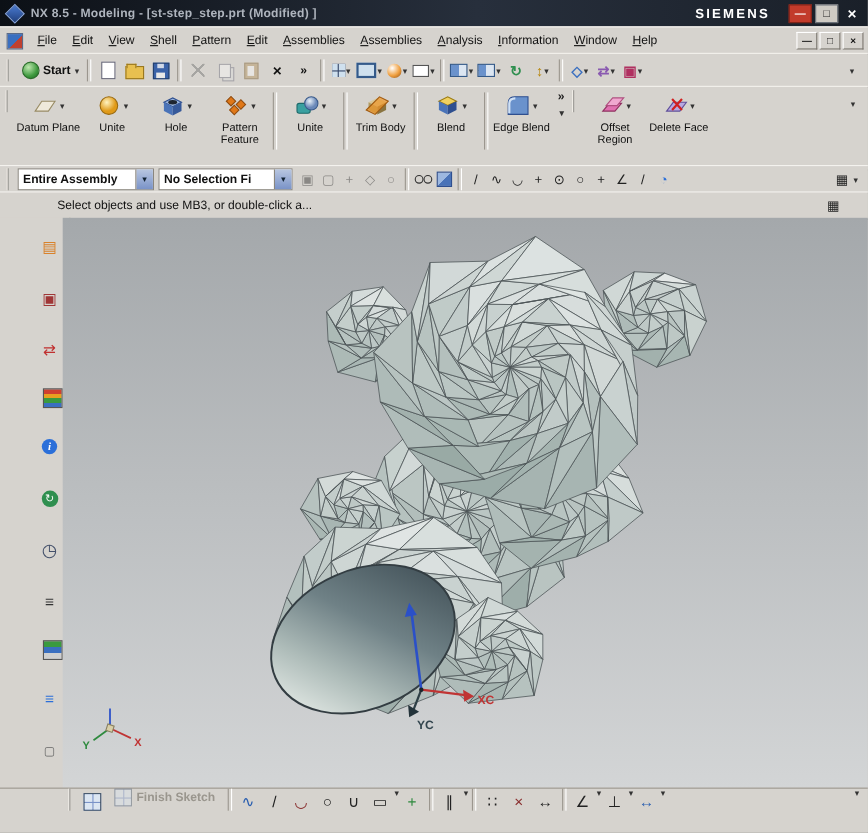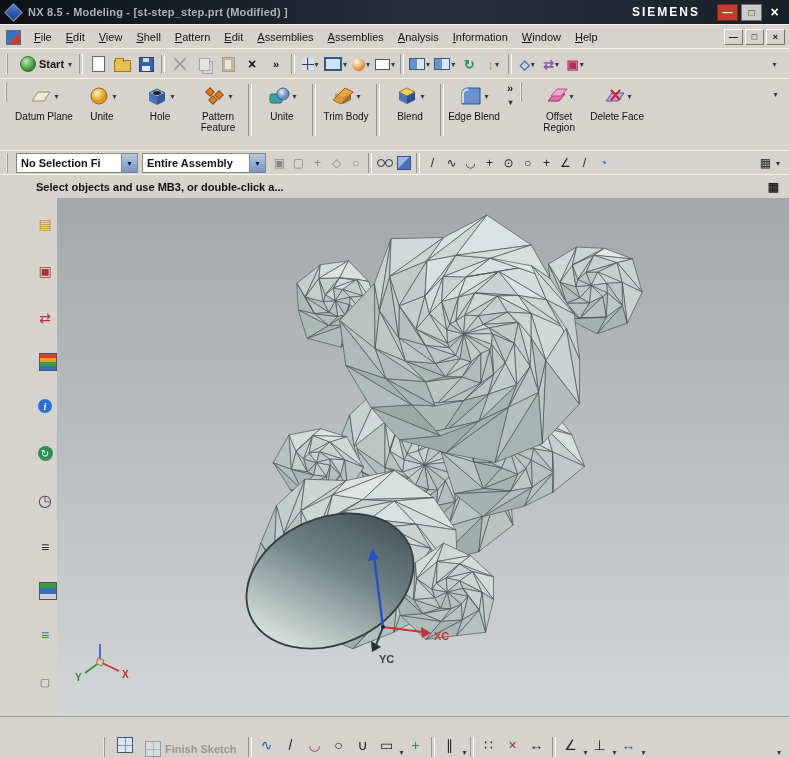--- a/index.html
+++ b/index.html
@@ -77,42 +77,42 @@
   .ovf-col{display:flex;flex-direction:column;align-items:center;justify-content:flex-start;height:50px;gap:4px;margin:0 4px;font-weight:bold;color:#222}
   
   #selbar{top:150px;height:24px;padding:0 3px}
   .combo{height:18px;background:#fff;border:1px solid #8a867e;display:flex;align-items:center;
     font-weight:bold;padding-left:4px;margin-right:4px;cursor:pointer}
   .combo .cval{flex:1;white-space:nowrap;overflow:hidden}
   .combo .cbtn{width:15px;height:100%;background:linear-gradient(#b8c6e0,#7a93c8);border-left:1px solid #8a867e;
     display:flex;align-items:center;justify-content:center;font-size:7px;color:#123}
   .sbi{min-width:19px;height:18px;display:flex;align-items:center;justify-content:center;font-size:12px;cursor:pointer;color:#222}
   
-  #statusbar{top:174px;height:24px;padding:0 6px;font-weight:bold}
+  #statusbar{top:174px;height:24px;padding:0 22px;font-weight:normal}
   #statusbar .msg{margin-left:30px}
   #statusbar .right{margin-left:auto;display:flex;align-items:center;gap:6px}
   
   #resourcebar{position:absolute;left:0;top:198px;width:57px;bottom:40px;background:#d6d3ce;
     border-right:1px solid #9b968e;display:flex;flex-direction:column;align-items:flex-end;padding:14px 6px 0 0;gap:23px}
   .rbi{width:22px;height:22px;display:flex;align-items:center;justify-content:center;font-size:14px;cursor:pointer;
     border:1px solid transparent}
   .rbi.stripes{background:linear-gradient(#d04030 0 25%,#e8a020 25% 50%,#3a9a3f 50% 75%,#3a6fc0 75% 100%);
     width:16px;height:16px;border:1px solid #555}
   .rbi.stripes2{background:linear-gradient(#3a9a3f 0 33%,#3a6fc0 33% 66%,#d0d0d0 66% 100%);
     width:16px;height:16px;border:1px solid #555}
   .rbi .info-circle{width:14px;height:14px;border-radius:50%;background:#2b6fd9;color:#fff;
     font-style:italic;font-weight:bold;font-size:10px;display:flex;align-items:center;justify-content:center;font-family:"Liberation Serif",serif}
   .rbi .ref-circle{width:15px;height:15px;border-radius:50%;background:#2f8f4f;color:#fff;font-size:10px;
     display:flex;align-items:center;justify-content:center}
   #viewport{position:absolute;left:57px;top:198px;right:0;bottom:40px;
     background:linear-gradient(#a4a8ab,#d3d5d6)}
   #viewport svg{display:block}
   
   #bottombar{position:absolute;left:0;right:0;bottom:0;height:40px;background:#d6d3ce;
-    border-top:1px solid #9b968e;display:flex;align-items:flex-end;padding-left:100px}
+    border-top:1px solid #9b968e;display:flex;align-items:flex-start;padding-left:59px}
   .bbi{min-width:24px;height:24px;display:flex;align-items:center;justify-content:center;font-size:14px;cursor:pointer;color:#222}
   #finish-sketch{display:flex;align-items:center;gap:4px;margin:0 8px;cursor:default}
   #finish-sketch .lbl{color:#9a968e;font-weight:bold}
   .skgrid{width:14px;height:14px;display:grid;grid-template-columns:1fr 1fr;gap:1px;background:#7a93c8;border:1px solid #456}
   .skgrid i{background:#dce6f2}
 </style>
 </head>
 <body>
 
 <div id="titlebar">
@@ -365,26 +365,26 @@
     <span class="lbl">Delete Face</span>
   </div>
   <div style="flex:1"></div>
   <div class="tbtn" style="align-self:flex-start">
       <span class="dd">▾</span>
     </div>
 </div>
 
 <div id="selbar" class="tbrow">
   <div class="grip"></div>
+  <div class="combo" style="width:118px">
+    <span class="cval">Entire Assembly</span>
+    <span class="cbtn">▼</span>
+  </div>
   <div class="combo" style="width:116px">
     <span class="cval">No Selection Fi</span>
-    <span class="cbtn">▼</span>
-  </div>
-  <div class="combo" style="width:118px">
-    <span class="cval">Entire Assembly</span>
     <span class="cbtn">▼</span>
   </div>
   <span class="sbi disabled">▣</span>
   <span class="sbi disabled">▢</span>
   <span class="sbi disabled">+</span>
   <span class="sbi disabled">◇</span>
   <span class="sbi disabled">○</span>
   <div class="tb-sep"></div>
   <span class="sbi">
       <span class="glasses"></span>

